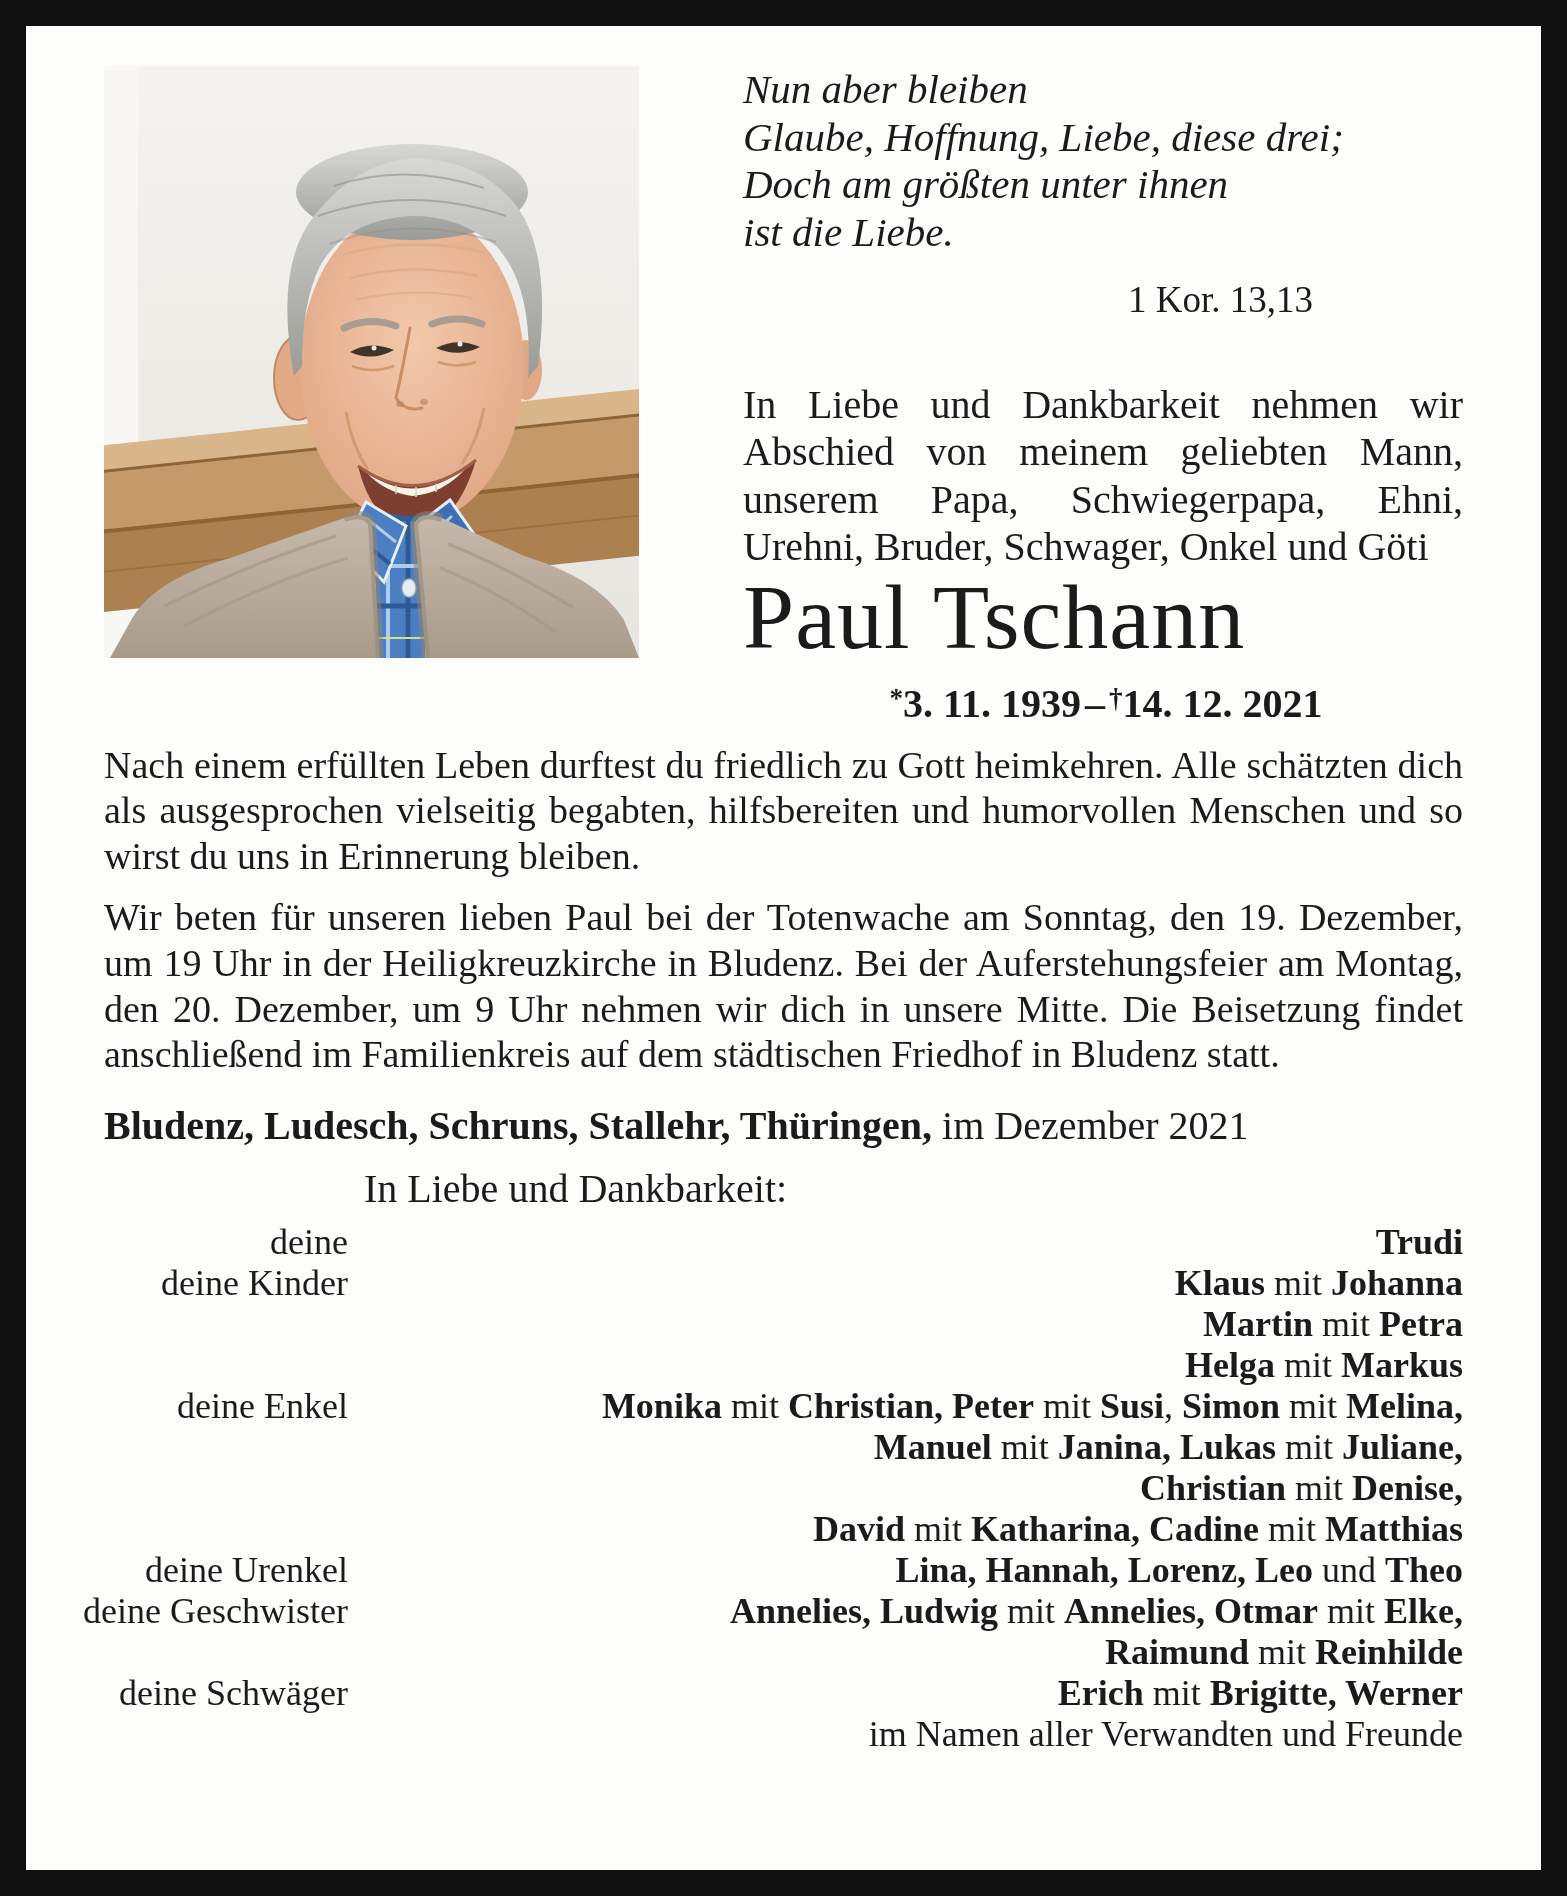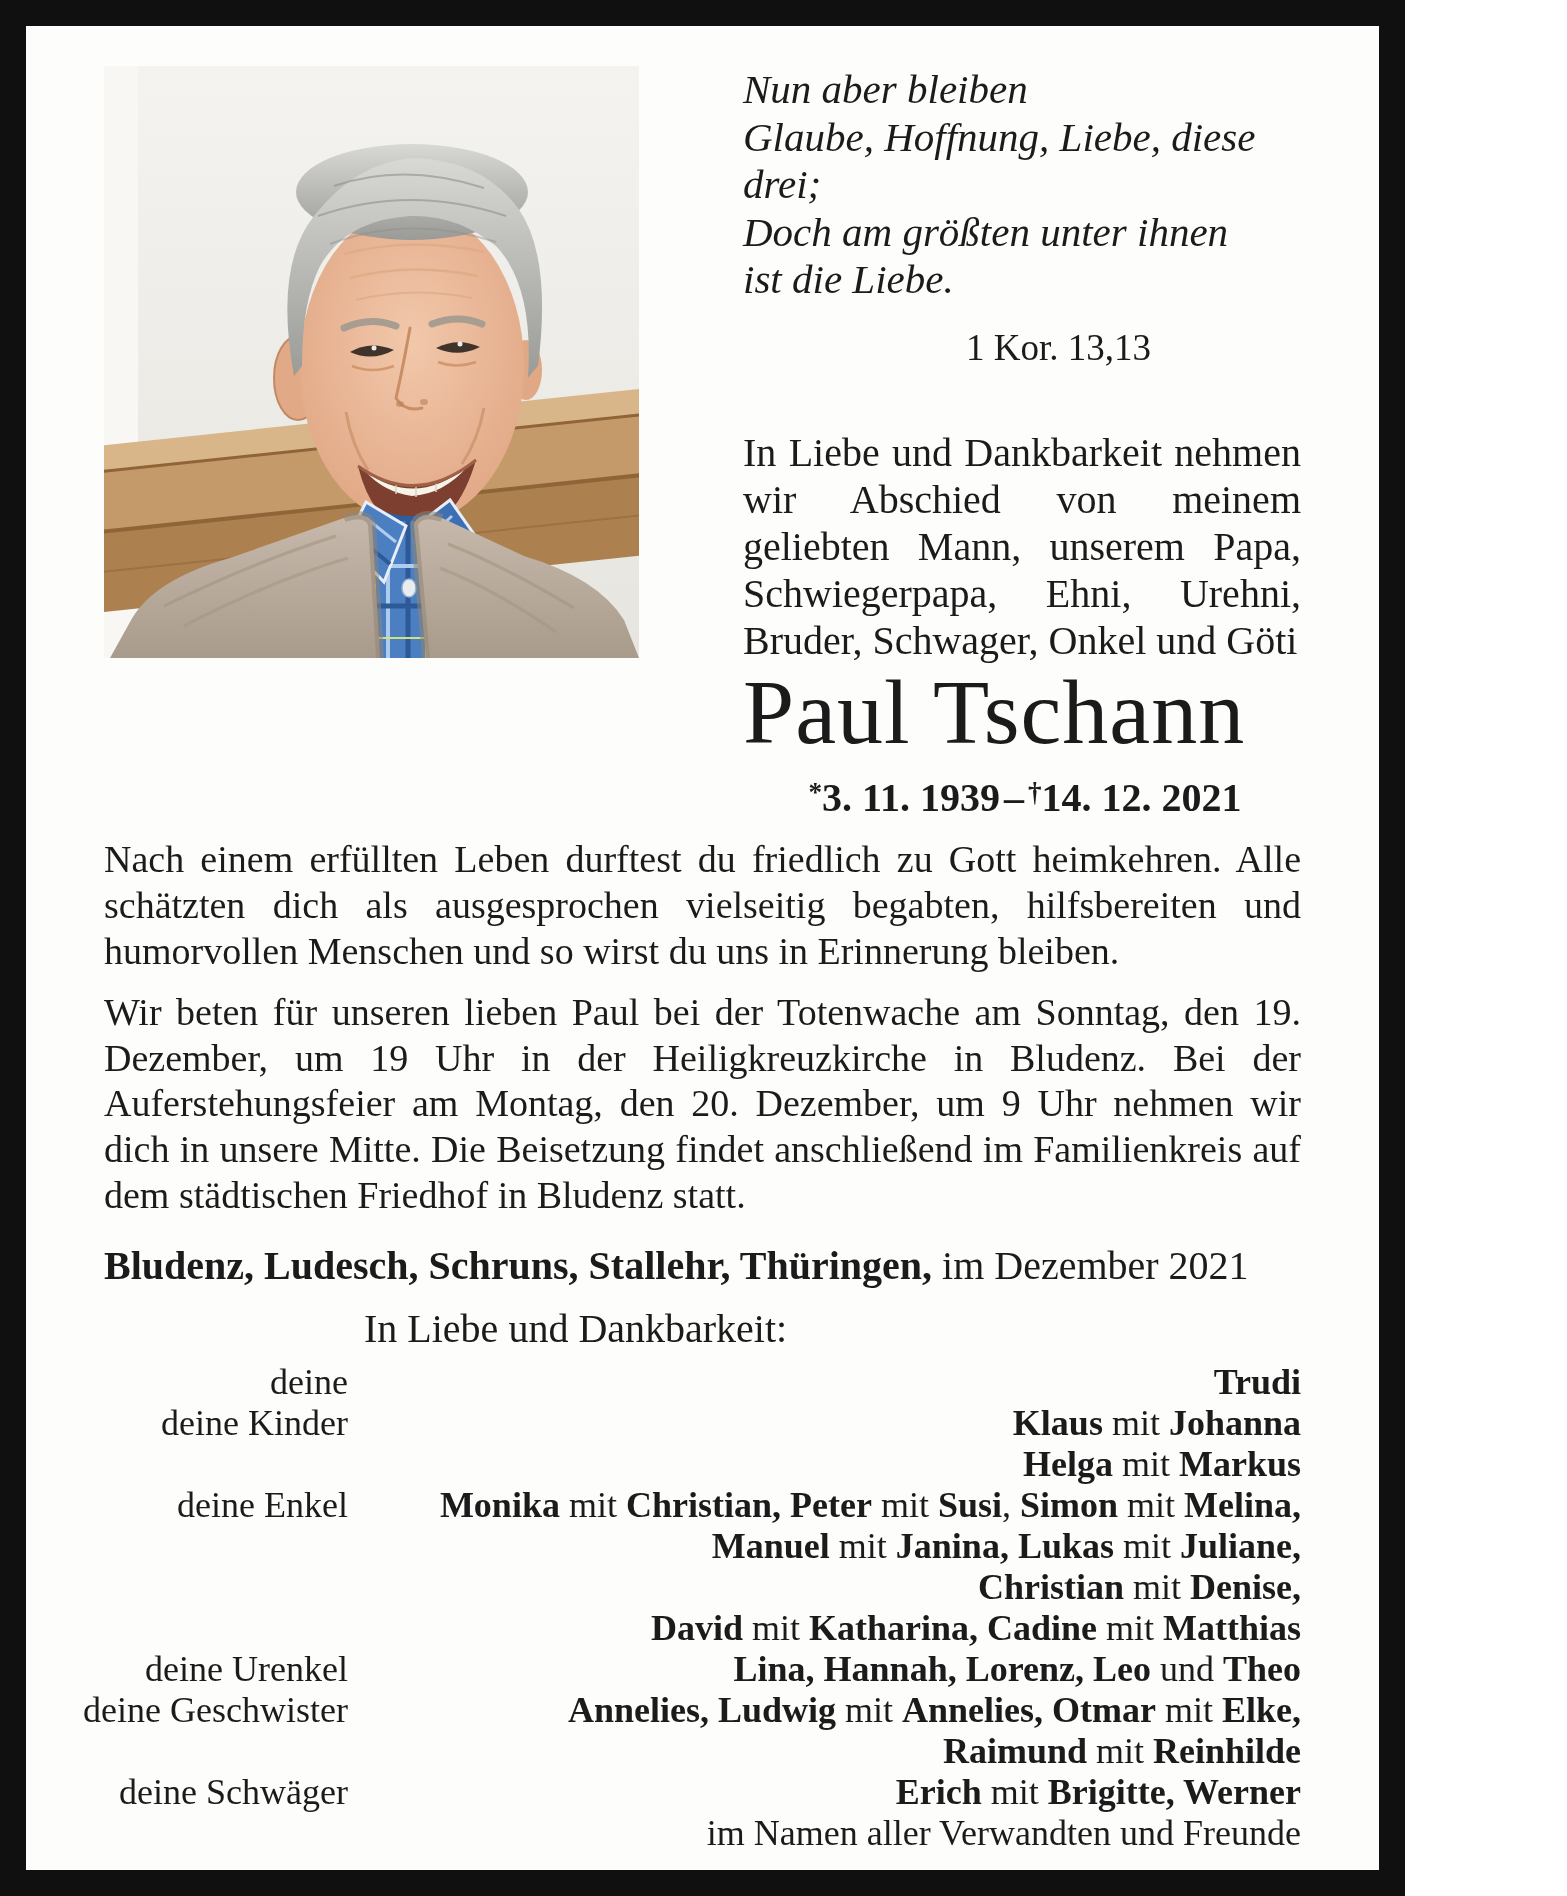--- a/index.html
+++ b/index.html
@@ -1,18 +1,18 @@
 <!DOCTYPE html>
 <html><head>
 <meta charset="utf-8">
 <style>
   html,body { margin:0; padding:0; background:#ffffff; }
   .page {
     position:relative;
-    width:1405px; height:1896px;
+    width:1567px; height:1896px;
     box-sizing:border-box;
     border:26px solid #101010;
     background:#fdfdfc;
     padding:40px 78px 0 78px;
     overflow:hidden;
     font-family:"Liberation Serif", serif;
     color:#1b1b1b;
   }
   .top-row { display:flex; gap:104px; }
   .photo { width:535px; height:592px; flex:none; overflow:hidden; }
@@ -197,20 +197,21 @@
       <div class="family-row">
         <div class="family-label">deine</div>
         <div class="family-names">
           <div class="family-line"><b>Trudi</b></div>
         </div>
       </div>
       <div class="family-row">
         <div class="family-label">deine Kinder</div>
         <div class="family-names">
           <div class="family-line"><b>Klaus</b> mit <b>Johanna</b></div>
+          <div class="family-line"><b>Martin</b> mit <b>Petra</b></div>
           <div class="family-line"><b>Helga</b> mit <b>Markus</b></div>
         </div>
       </div>
       <div class="family-row">
         <div class="family-label">deine Enkel</div>
         <div class="family-names">
           <div class="family-line"><b>Monika</b> mit <b>Christian, Peter</b> mit <b>Susi</b>, <b>Simon</b> mit <b>Melina,</b></div>
           <div class="family-line"><b>Manuel</b> mit <b>Janina, Lukas</b> mit <b>Juliane,</b></div>
           <div class="family-line"><b>Christian</b> mit <b>Denise,</b></div>
           <div class="family-line"><b>David</b> mit <b>Katharina, Cadine</b> mit <b>Matthias</b></div>

